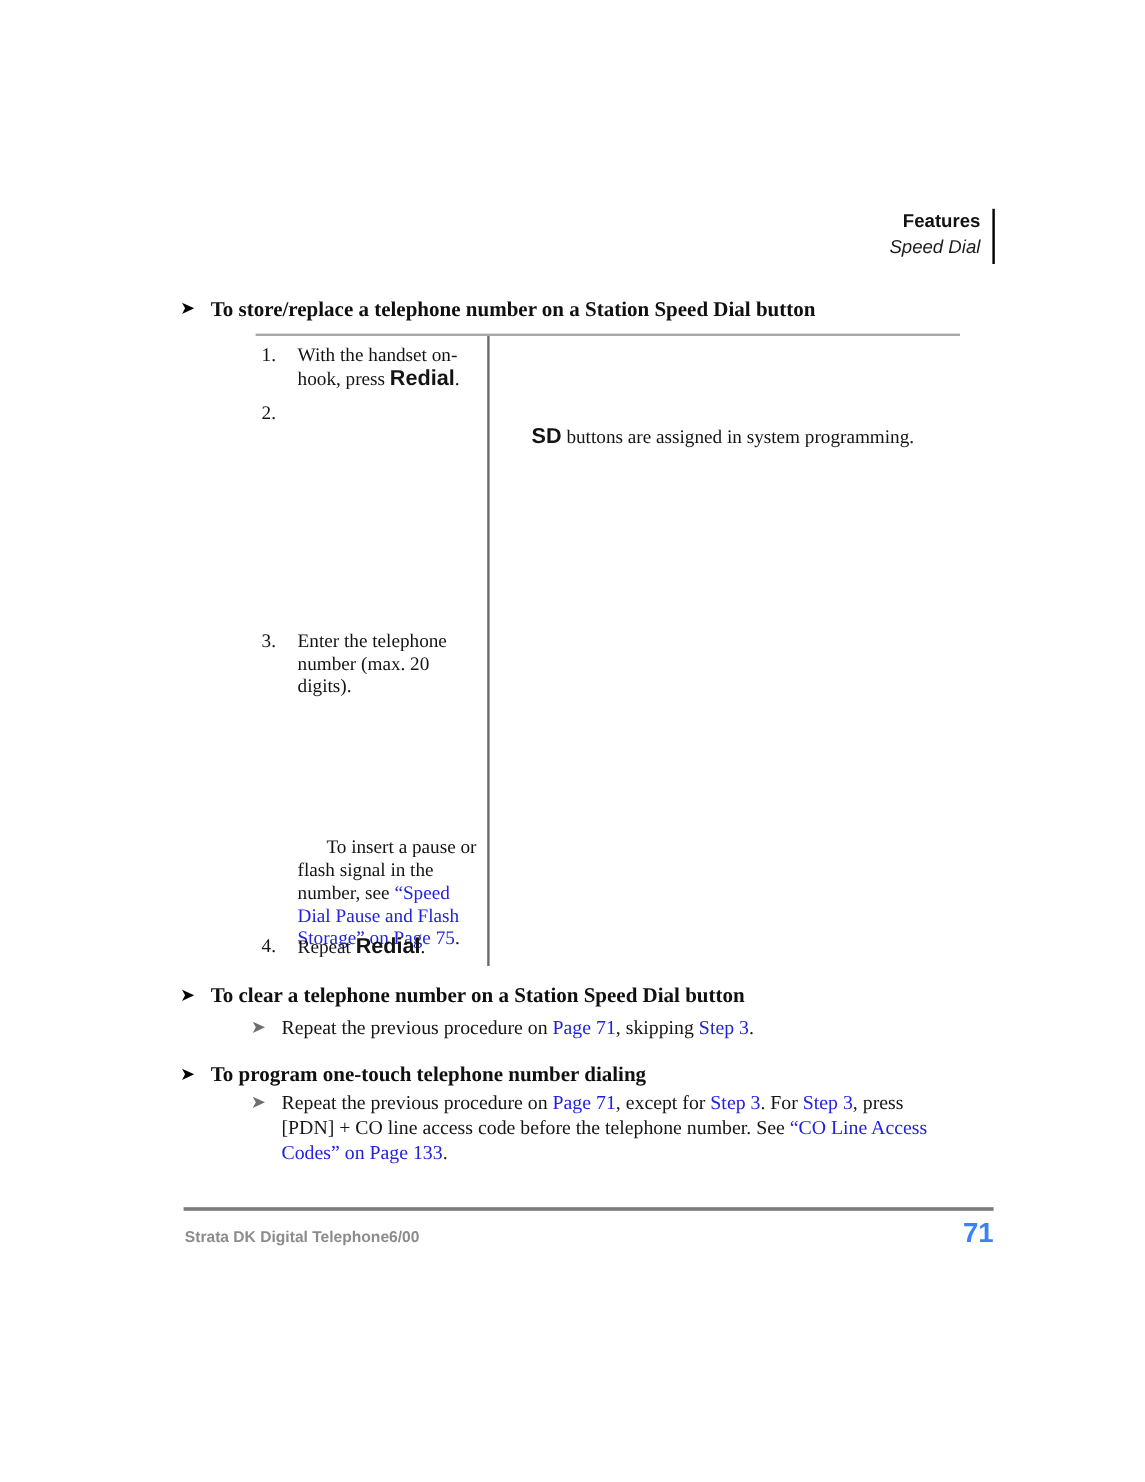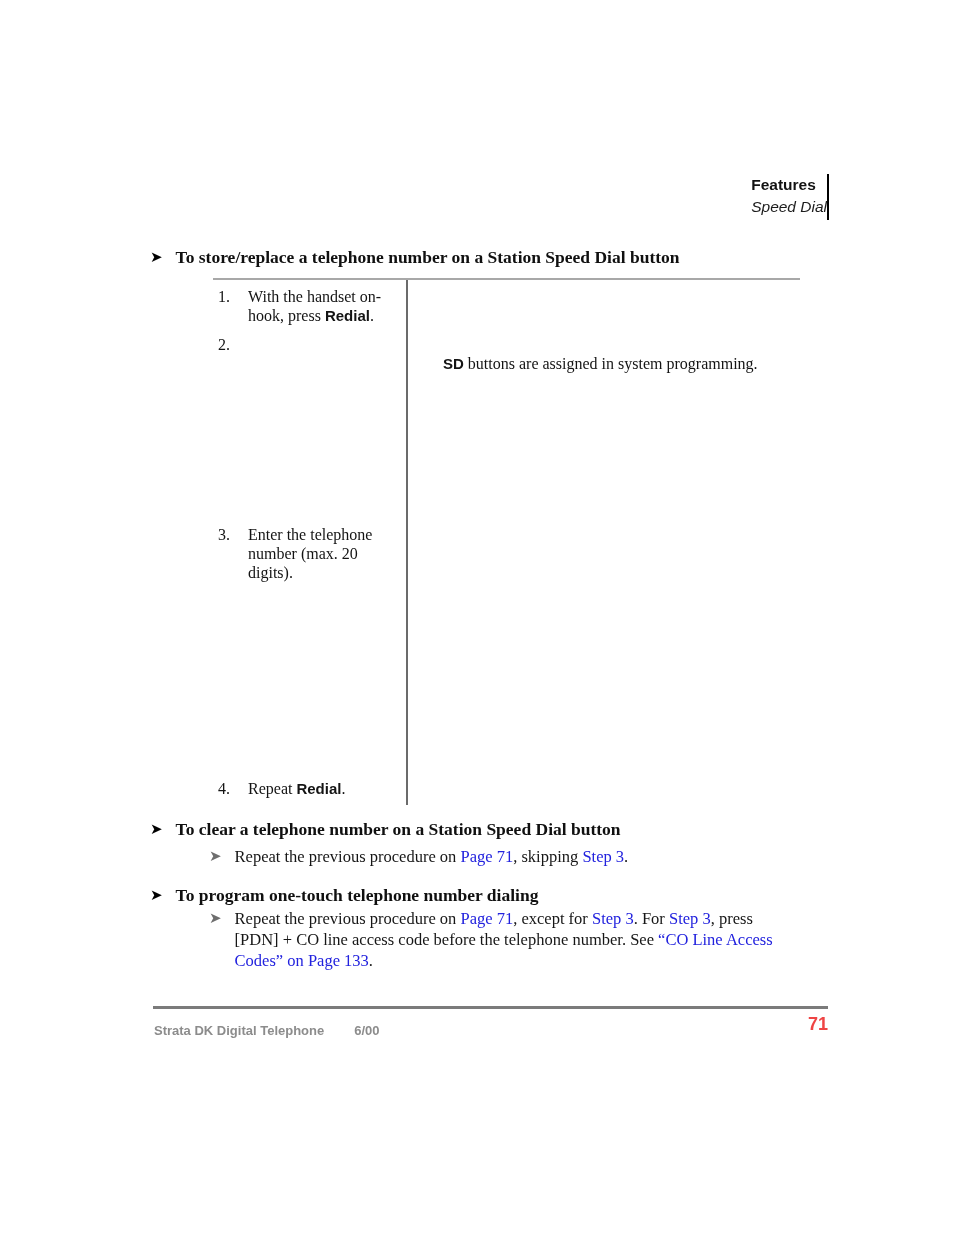--- a/index.html
+++ b/index.html
@@ -4,21 +4,21 @@
 <style>
   html,body { margin:0; padding:0; background:#ffffff; }
   .page {
     position:relative; width:954px; height:1235px; background:#ffffff;
     font-family:"Liberation Serif", serif; color:#141414; overflow:hidden;
   }
 
   
   .page-header {
     position:absolute; top:174px; right:125px; height:46px;
-    border-right:2px solid #000; padding-right:0; 
+    border-right:2px solid #000; padding-right:10px; text-align:right;
     font-family:"Liberation Sans", sans-serif; font-size:15.5px; line-height:22px;margin-left:39px;
   }
   .page-header .sec { font-weight:bold; color:#121212; }
   .page-header .sub { font-style:italic; color:#1c1c1c; }
 
   
   .heading {
     position:absolute; display:flex; align-items:flex-start;
     font-weight:bold; font-size:17.5px; line-height:22px; color:#101010;
   }
@@ -39,21 +39,21 @@
   }
   .proc-table .vline {
     position:absolute; left:193px; top:0; width:2px; height:525px; background:#6b6b6b;
   }
   .cell-l { position:absolute; left:0; width:193px; display:flex; }
   .cell-l .num { flex:0 0 30px; padding-left:5px; }
   .cell-l .txt { width:156px; }
   .para-l { position:absolute; left:35px; width:158px; }
   .cell-r { position:absolute; left:206px; width:378px; }
 
-  .btn { font-family:"Liberation Sans", sans-serif; font-weight:bold; font-size:15px;margin-top:48px; }
+  .btn { font-family:"Liberation Sans", sans-serif; font-weight:bold; font-size:18px;margin-top:48px; }
   .lnk { color:#2222de; text-decoration:none; }
 
   
   .bullet {
     position:absolute; display:flex; align-items:flex-start;
     font-size:16.5px; line-height:21px; color:#161616; white-space:pre-wrap;
   }
   .bullet .arrowhead { color:#6e6e6e; margin-right:13px; line-height:21px; }
   #b-clear   { left:209px; top:846px; }
   #b-onetouch{ left:209px; top:908px; }
@@ -61,25 +61,25 @@
 
   
   .footer-rule {
     position:absolute; left:153px; top:1006px; width:675px; height:3px; background:#7b7b7b;
   }
   .footer-left {
     position:absolute; left:154px; top:1023px;
     font-family:"Liberation Sans", sans-serif; font-weight:bold;
     font-size:13px; color:#8c8c8c;
   }
-  .footer-left .date { margin-left:30px; }
+  .footer-left .date { margin-left:0; }
   .page-num {
     position:absolute; top:1014px; right:126px;
     font-family:"Liberation Sans", sans-serif; font-weight:bold;
-    font-size:18px; color:#ef4444;
+    font-size:23px; color:#3b82f6;
   }
 </style>
 </head>
 <body>
 
 <div class="page">
 
   <div class="page-header">
     <div class="sec">Features</div>
     <div class="sub">Speed Dial</div>
@@ -114,20 +114,27 @@
     <div class="cell-l" style="top:245px">
       <span class="num">3.</span>
       <span class="txt">Enter the telephone
 number (max. 20
 digits).</span>
     </div>
 
     
 
     
+    <div class="para-l" style="top:398px">
+      <span>To insert a pause or
+flash signal in the
+number, see </span><a class="lnk">“Speed
+Dial Pause and Flash
+Storage” on Page 75</a><span>.</span>
+    </div>
 
     
     <div class="cell-l" style="top:499px">
       <span class="num">4.</span>
       <span class="txt"><span>Repeat </span><span class="btn">Redial</span><span>.</span></span>
     </div>
   </div>
 
   <div class="heading" id="h-clear">
     <span class="arrowhead">➤</span>

